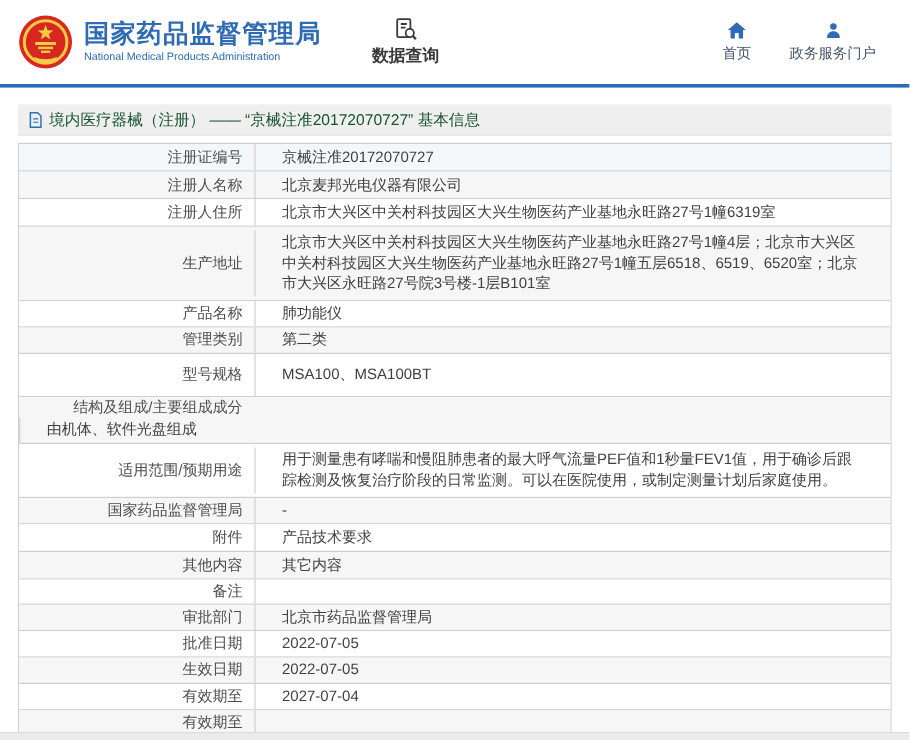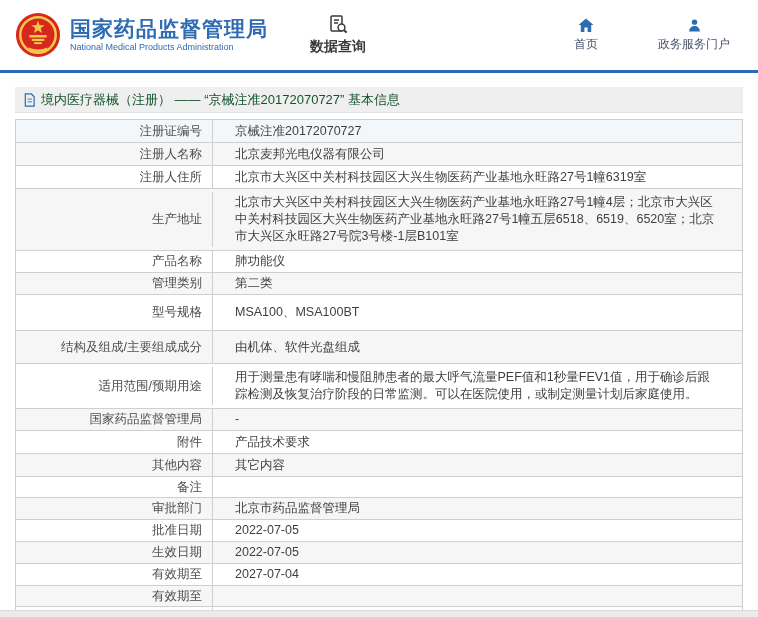--- a/index.html
+++ b/index.html
@@ -25,21 +25,21 @@
     color:#2f6bb3; font-size:21px; font-weight:bold; letter-spacing:1px;
     white-space:nowrap;
   }
   .site-subtitle { color:#2f6bb3; font-size:9px; margin-top:3px; white-space:nowrap; }
   .data-query {
     display:flex; align-items:center; gap:4px;
     margin-left:42px; cursor:pointer;
     font-size:14px; font-weight:bold; color:#3a3a3a;flex-direction:column;
   }
   .header-spacer { flex:1; }
-  .top-nav { display:flex; gap:60px; margin-right:10px;margin-left:33px; }
+  .top-nav { display:flex; gap:32px; margin-right:10px;margin-left:33px; }
   .top-nav-item {
     display:flex; flex-direction:column; align-items:center; gap:3px;
     font-size:12px; color:#44536a; cursor:pointer; white-space:nowrap;
   }
   .top-nav-item svg { display:block; }
 
   
   .crumb-bar {
     margin:14px 15px 6px 15px;
     height:26px;
@@ -60,21 +60,21 @@
   }
   .trow {
     display:flex; align-items:center;
     border-bottom:1px solid #cfcfcf;
     min-height:21px;
     background:#fff;
   }
   .trow:nth-child(even) { background:#f6f6f6; }
   .trow.first { background:#f4f7fa;align-items:center; }
   .trow.rh23 { min-height:23px; }
-  .trow.rh33 { min-height:33px; }
+  .trow.rh33 { min-height:33px;flex-direction:column; }
   .trow.rh36 { min-height:36px; }
   .trow.multi { padding:3px 0; }
   .tlabel {
     width:196px; flex:0 0 auto;
     text-align:right; padding-right:10px;
     color:#4d4d4d;
     align-self:stretch;
     display:flex; align-items:center; justify-content:flex-end; gap:3px;
   }
   .tvalue {

